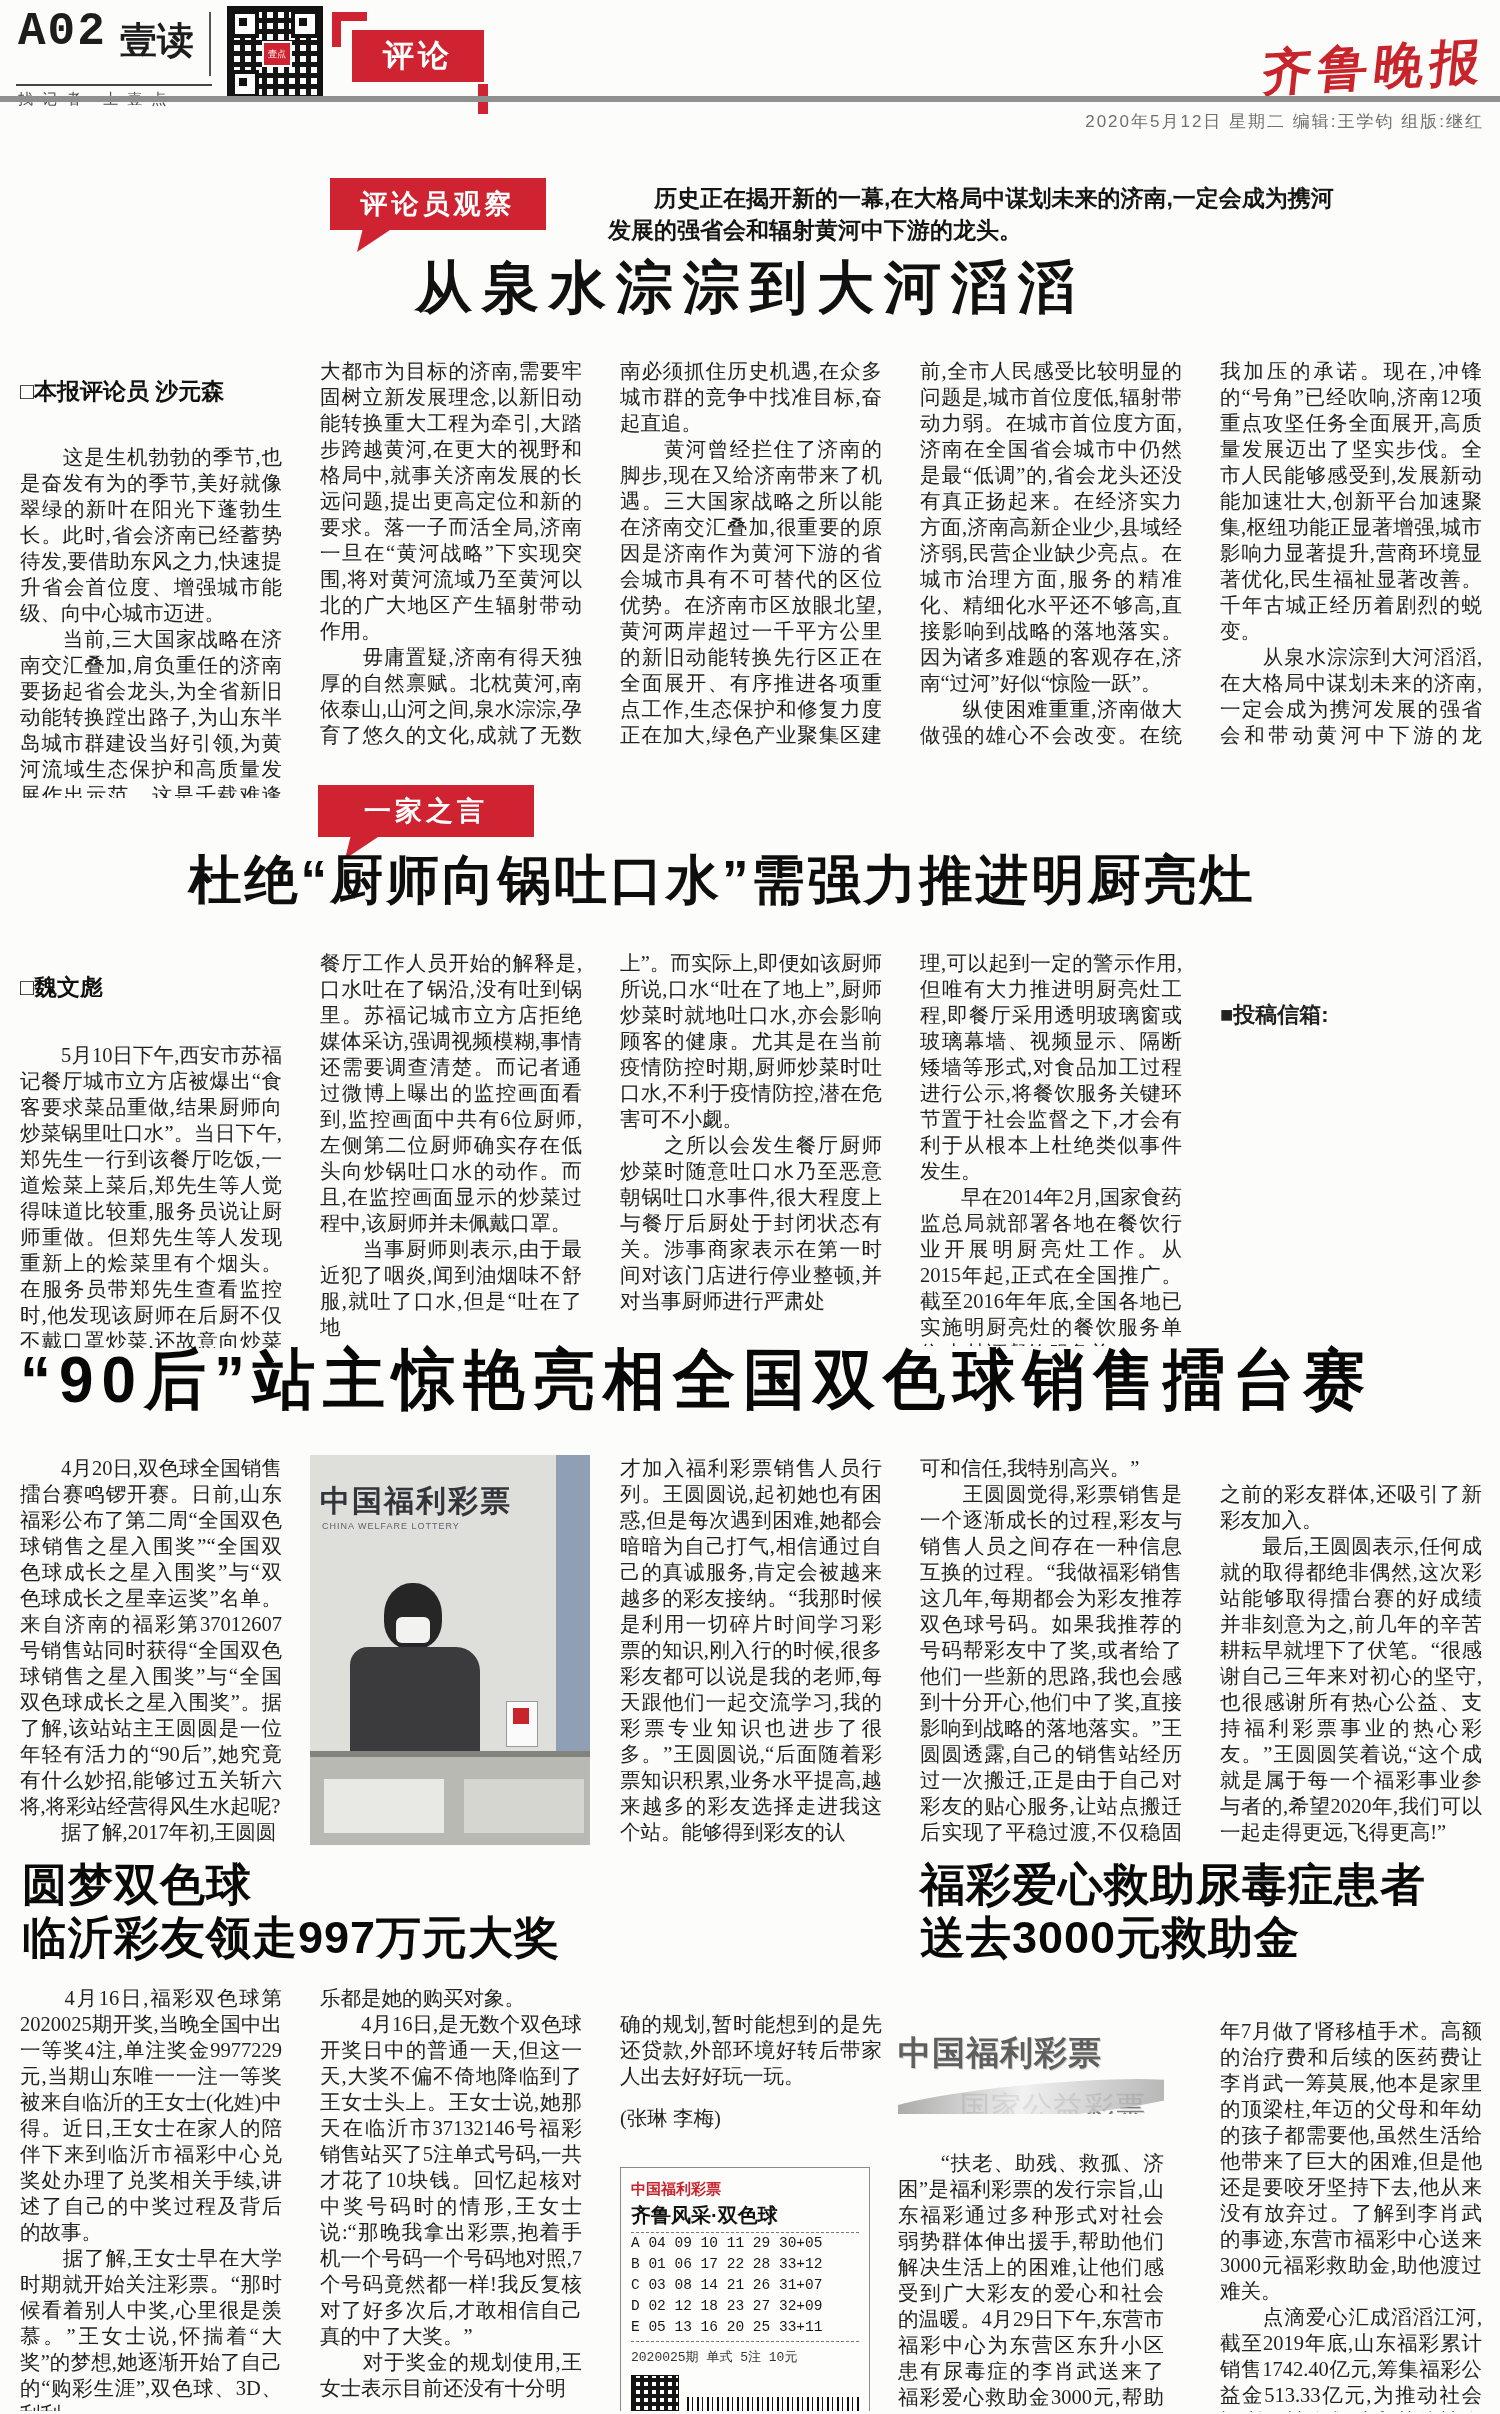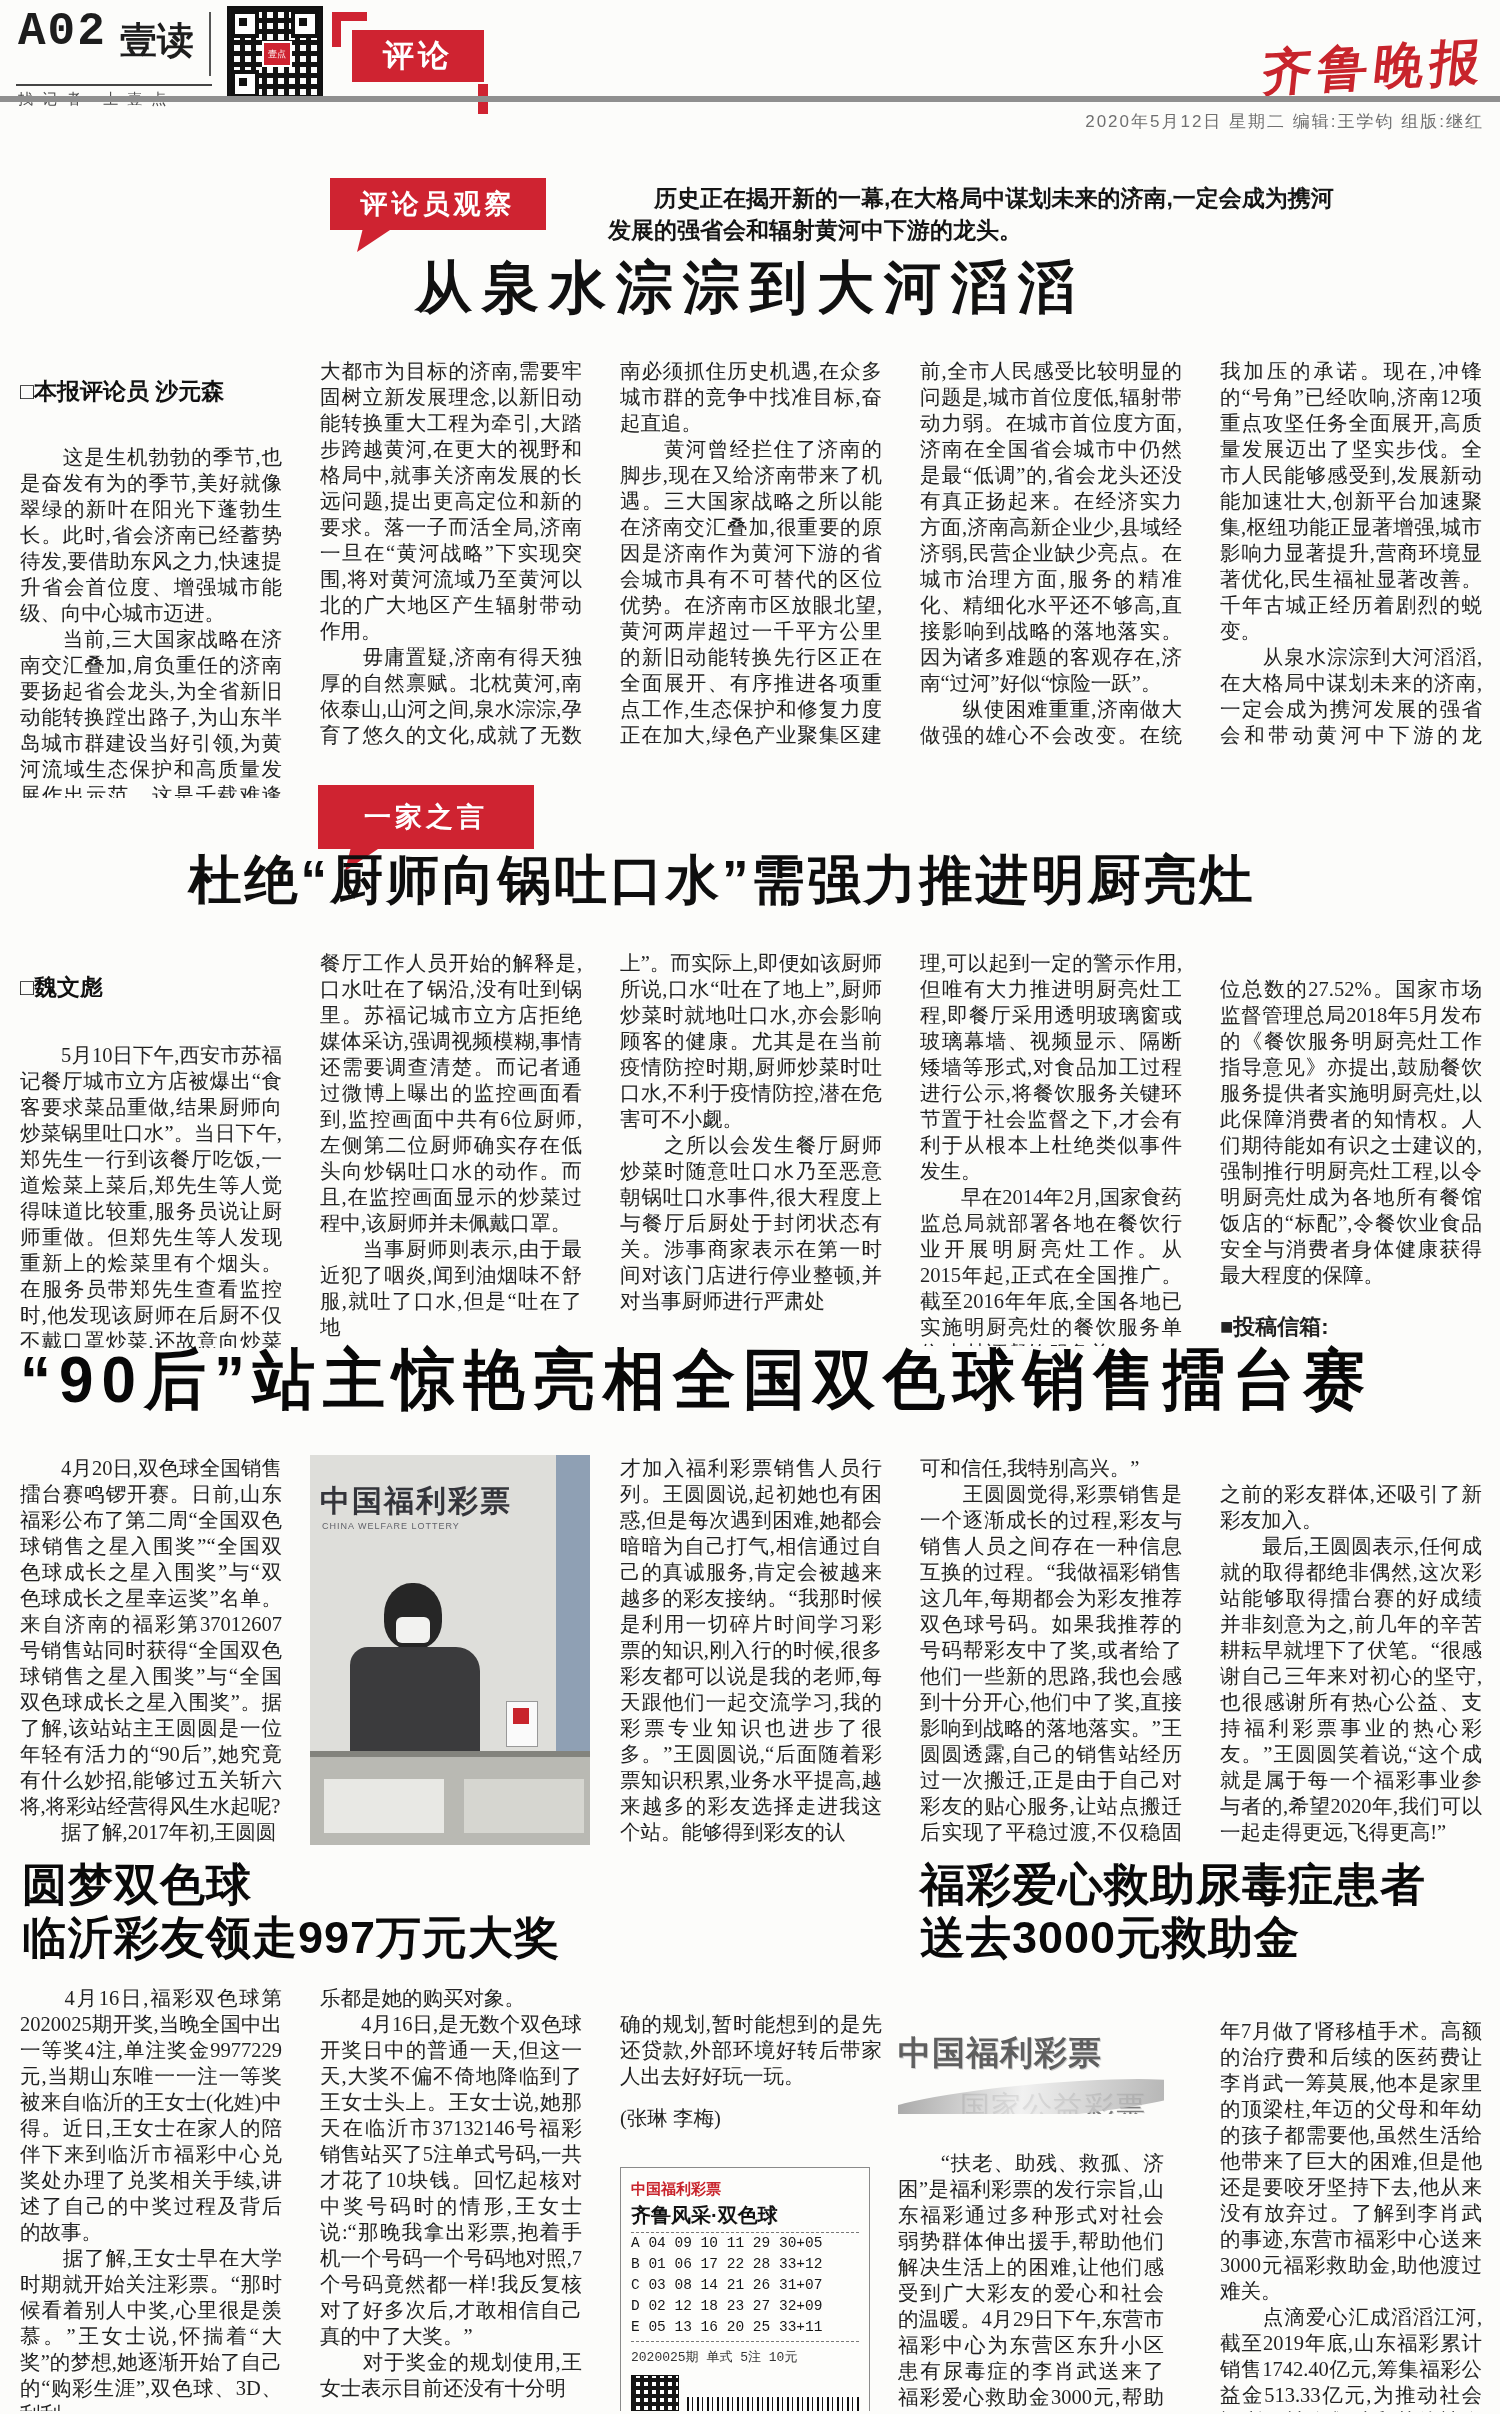--- a/index.html
+++ b/index.html
@@ -32,21 +32,21 @@
   .masthead{right:14px;top:34px;font-size:50px;font-weight:bold;color:#c8242c;letter-spacing:6px;
       transform:skewY(-3deg) skewX(-6deg);font-family:"Liberation Serif",serif;}
   .hdr-divider{left:0;top:96px;width:1500px;height:6px;background:#8f8f8f;}
   .dateline{right:16px;top:110px;font-size:17px;color:#6f6f6f;letter-spacing:2px;font-family:"Liberation Sans",sans-serif;}
   
   .badge{background:#cf2331;color:#fff;font-size:27px;font-weight:bold;letter-spacing:4px;
       display:flex;align-items:center;justify-content:center;font-family:"Liberation Sans",sans-serif;}
   .badge::after{content:"";position:absolute;left:30px;bottom:-22px;width:0;height:0;
       border-top:24px solid #cf2331;border-right:30px solid transparent;transform:skewX(-14deg);}
   .badge1{left:330px;top:178px;width:216px;height:52px;}
-  .badge2{left:318px;top:785px;width:216px;height:64px;}
+  .badge2{left:318px;top:785px;width:216px;height:52px;}
   
   .intro{left:608px;top:182px;width:748px;font-size:23px;line-height:32px;font-weight:600;
       text-indent:2em;font-family:"Liberation Sans",sans-serif;color:#151515;}
   .headline1{left:0;top:250px;width:1500px;text-align:center;font-size:57px;font-weight:bold;
       letter-spacing:10px;color:#111;}
   .headline2{left:0;top:845px;width:1444px;text-align:center;font-size:53px;font-weight:900;
       letter-spacing:3px;font-family:"Liberation Sans",sans-serif;color:#0e0e0e;}
   .headline3{left:20px;top:1338px;width:1462px;font-size:62px;font-weight:900;letter-spacing:8px;
       white-space:nowrap;font-family:"Liberation Sans",sans-serif;color:#080808;transform:scaleY(1.06);}
   .hl-small{font-size:45px;font-weight:900;font-family:"Liberation Sans",sans-serif;color:#0a0a0a;letter-spacing:1px;}
@@ -143,21 +143,20 @@
   <span>　　5月10日下午,西安市苏福记餐厅城市立方店被爆出“食客要求菜品重做,结果厨师向炒菜锅里吐口水”。当日下午,郑先生一行到该餐厅吃饭,一道烩菜上菜后,郑先生等人觉得味道比较重,服务员说让厨师重做。但郑先生等人发现重新上的烩菜里有个烟头。在服务员带郑先生查看监控时,他发现该厨师在后厨不仅不戴口罩炒菜,还故意向炒菜锅里吐口水。
 　　根据西安当地媒体的报道,该</span>
 </div>
 <div class="col" style="left:320px;top:950px;height:396px">餐厅工作人员开始的解释是,口水吐在了锅沿,没有吐到锅里。苏福记城市立方店拒绝媒体采访,强调视频模糊,事情还需要调查清楚。而记者通过微博上曝出的监控画面看到,监控画面中共有6位厨师,左侧第二位厨师确实存在低头向炒锅吐口水的动作。而且,在监控画面显示的炒菜过程中,该厨师并未佩戴口罩。
 　　当事厨师则表示,由于最近犯了咽炎,闻到油烟味不舒服,就吐了口水,但是“吐在了地</div>
 <div class="col" style="left:620px;top:950px;height:396px">上”。而实际上,即便如该厨师所说,口水“吐在了地上”,厨师炒菜时就地吐口水,亦会影响顾客的健康。尤其是在当前疫情防控时期,厨师炒菜时吐口水,不利于疫情防控,潜在危害可不小觑。
 　　之所以会发生餐厅厨师炒菜时随意吐口水乃至恶意朝锅吐口水事件,很大程度上与餐厅后厨处于封闭状态有关。涉事商家表示在第一时间对该门店进行停业整顿,并对当事厨师进行严肃处</div>
 <div class="col" style="left:920px;top:950px;height:396px">理,可以起到一定的警示作用,但唯有大力推进明厨亮灶工程,即餐厅采用透明玻璃窗或玻璃幕墙、视频显示、隔断矮墙等形式,对食品加工过程进行公示,将餐饮服务关键环节置于社会监督之下,才会有利于从根本上杜绝类似事件发生。
 　　早在2014年2月,国家食药监总局就部署各地在餐饮行业开展明厨亮灶工作。从2015年起,正式在全国推广。截至2016年年底,全国各地已实施明厨亮灶的餐饮服务单位,占持证餐饮服务单</div>
 <div class="col" style="left:1220px;top:950px;height:396px">
-  <span>位总数的27.52%。国家市场监督管理总局2018年5月发布的《餐饮服务明厨亮灶工作指导意见》亦提出,鼓励餐饮服务提供者实施明厨亮灶,以此保障消费者的知情权。人们期待能如有识之士建议的,强制推行明厨亮灶工程,以令明厨亮灶成为各地所有餐馆饭店的“标配”,令餐饮业食品安全与消费者身体健康获得最大程度的保障。</span>
   <div class="mailbox">
     <div class="mb1">■投稿信箱:</div>
 
   </div>
 </div>
 
 <div class="abs headline3">“90后”站主惊艳亮相全国双色球销售擂台赛</div>
 
 <div class="col" style="left:20px;top:1455px;height:392px">　　4月20日,双色球全国销售擂台赛鸣锣开赛。日前,山东福彩公布了第二周“全国双色球销售之星入围奖”“全国双色球成长之星入围奖”与“双色球成长之星幸运奖”名单。来自济南的福彩第37012607号销售站同时获得“全国双色球销售之星入围奖”与“全国双色球成长之星入围奖”。据了解,该站站主王圆圆是一位年轻有活力的“90后”,她究竟有什么妙招,能够过五关斩六将,将彩站经营得风生水起呢?
 　　据了解,2017年初,王圆圆</div>

